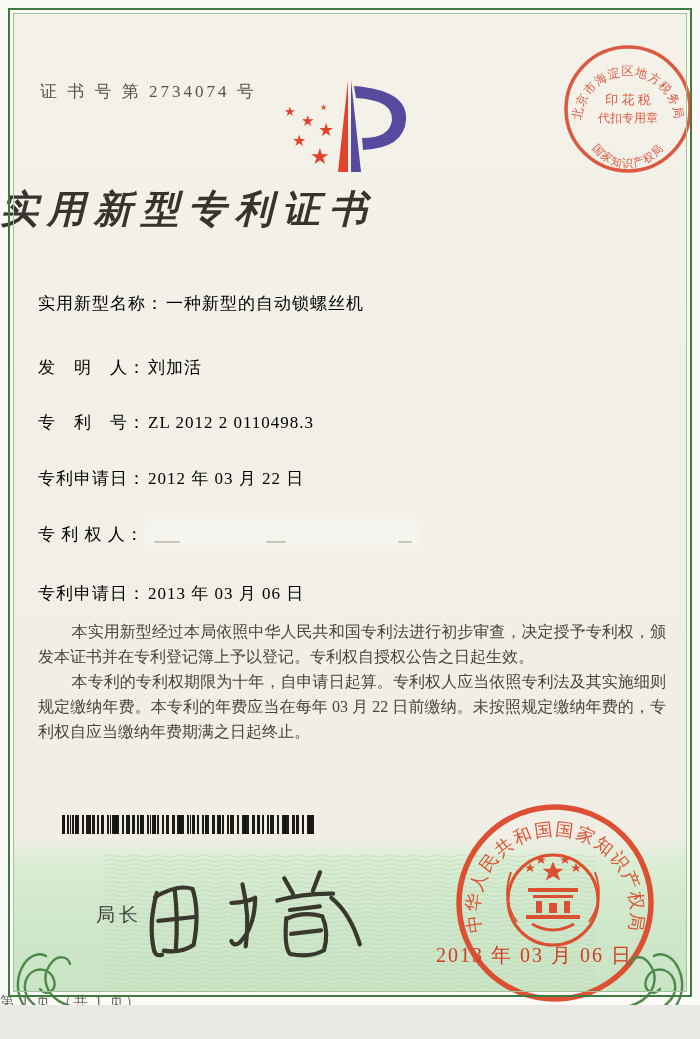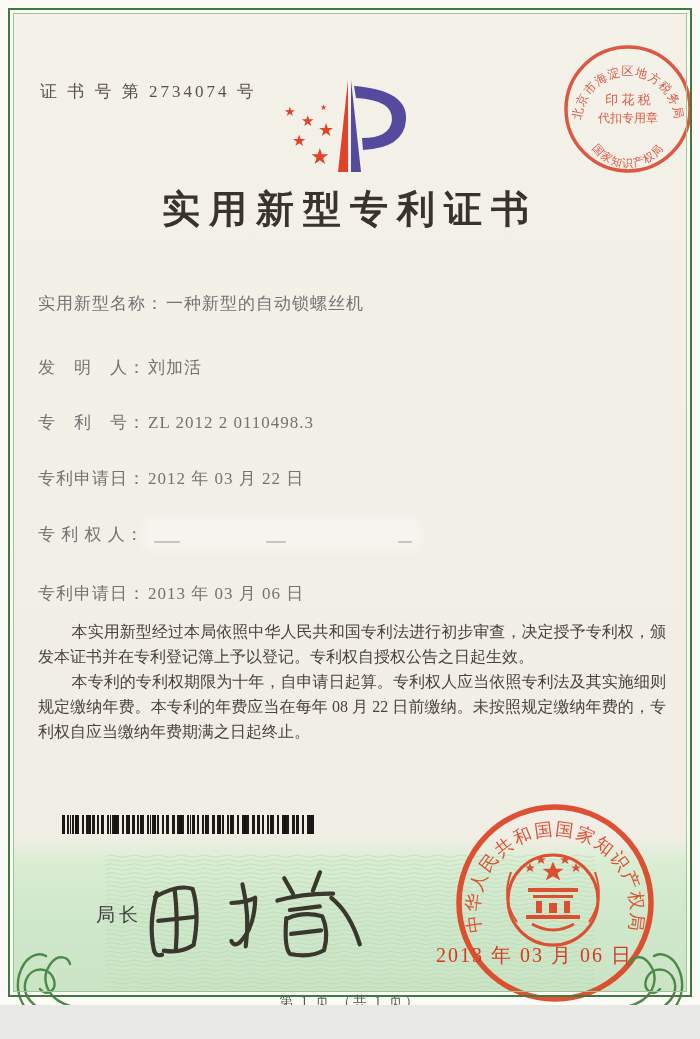--- a/index.html
+++ b/index.html
@@ -14,24 +14,24 @@
       background:linear-gradient(180deg,rgba(214,236,209,0) 0%,#d9edd3 18%,#cfe7ca 55%,#cbe4c6 100%);}
   .waves{position:absolute;left:0;top:18px;width:100%;height:calc(100% - 18px);opacity:.75;}
   .bottom-rule{position:absolute;left:30px;right:30px;top:1010px;height:3px;background:#55924d;border-radius:2px;z-index:5;}
   .flourish{position:absolute;z-index:5;}
   .flourish.left{left:12px;top:928px;}
   .flourish.right{right:12px;top:928px;transform:scaleX(-1);}
   
   .cert-no{position:absolute;left:40px;top:80px;font-size:17px;letter-spacing:3px;color:#57524a;}
   .logo{position:absolute;left:268px;top:76px;}
   .tax-stamp{position:absolute;left:556px;top:36px;opacity:.88;}
-  .title{position:absolute;left:0;right:0;top:184px;text-align:center;font-size:38px;font-weight:700;
-         letter-spacing:9px;color:#38332c;}
-  
-  .field{position:absolute;left:38px;font-size:17px;letter-spacing:1px;color:#737373;white-space:nowrap;}
+  .title{position:absolute;left:0;right:0;top:184px;font-size:38px;font-weight:700;
+         letter-spacing:9px;color:#38332c;font-style:italic;}
+  
+  .field{position:absolute;left:38px;font-size:17px;letter-spacing:1px;color:#000000;white-space:nowrap;}
   .f1{top:292px;} .f2{top:356px;text-align:right;} .f3{top:411px;} .f4{top:467px;} .f5{top:522px;} .f6{top:582px;}
   .field .val{margin-left:2px;}
   .redact{display:inline-block;position:relative;width:268px;height:24px;vertical-align:-6px;margin-left:4px;
           background:#f6f4ee;border-radius:3px;box-shadow:0 0 9px 5px #f6f4ee;}
   .redact i{position:absolute;bottom:3px;height:2px;background:#c9c4ba;border-radius:1px;}
   .redact i.m1{left:6px;width:26px;} .redact i.m2{left:118px;width:20px;} .redact i.m3{right:4px;width:14px;}
   
   .paras{position:absolute;left:38px;width:628px;top:619px;font-size:16px;line-height:25px;
          text-align:justify;color:#4a443d;}
   .paras p{margin:0;text-indent:2.1em;}
@@ -43,21 +43,21 @@
       repeating-linear-gradient(90deg,#14130f 0 3px,transparent 3px 13px);}
   
   .sig-row{position:absolute;left:0;top:858px;width:440px;height:110px;z-index:4;}
   .sig-role{position:absolute;left:96px;top:44px;font-size:19px;letter-spacing:4px;color:#404040;}
   .sig-svg{position:absolute;left:136px;top:0;transform:rotate(-3deg);}
   
   .seal{position:absolute;left:448px;top:796px;z-index:4;opacity:.93;}
   .seal-date{position:absolute;left:436px;top:942px;z-index:5;font-size:20px;letter-spacing:2px;
              color:#d23b20;white-space:nowrap;}
   
-  .footer{position:absolute;left:0;right:0;top:993px;text-align:center;font-size:14px;letter-spacing:2px;
+  .footer{position:absolute;left:0;right:0;top:993px;font-size:14px;letter-spacing:2px;
           color:#55604e;z-index:5;}
   .stamp-text{fill:#d9442b;font-family:"Liberation Serif","DejaVu Serif",serif;}
 </style>
 </head>
 <body>
 
 <div class="page">
   <div class="paper"></div>
 
   <div class="green-zone">
@@ -170,21 +170,21 @@
   </div>
   <div class="field f5">
     <span>专 利 权 人：</span><span class="redact"><i class="m1"></i><i class="m2"></i><i class="m3"></i></span>
   </div>
   <div class="field f6">
     <span>专利申请日：</span><span class="val">2013 年 03 月 06 日</span>
   </div>
 
   <div class="paras">
     <p>本实用新型经过本局依照中华人民共和国专利法进行初步审查，决定授予专利权，颁发本证书并在专利登记簿上予以登记。专利权自授权公告之日起生效。</p>
-    <p>本专利的专利权期限为十年，自申请日起算。专利权人应当依照专利法及其实施细则规定缴纳年费。本专利的年费应当在每年 08 月 22 日前缴纳。未按照规定缴纳年费的，专利权自应当缴纳年费期满之日起终止。</p>
+    <p>本专利的专利权期限为十年，自申请日起算。专利权人应当依照专利法及其实施细则规定缴纳年费。本专利的年费应当在每年 03 月 22 日前缴纳。未按照规定缴纳年费的，专利权自应当缴纳年费期满之日起终止。</p>
   </div>
 
   <div class="barcode"></div>
 
   <div class="sig-row">
     <span class="sig-role">局长</span>
     <svg class="sig-svg" width="230" height="110" viewBox="0 0 230 110" role="img" aria-label="田力普">
       <g stroke="#3a372c" stroke-width="4.2" fill="none" stroke-linecap="round" stroke-linejoin="round">
         <path d="M22 30 Q12 60 16 86 Q17 94 24 92"></path>
         <path d="M20 34 Q44 22 58 28 Q64 52 56 84 Q42 92 26 88"></path>

